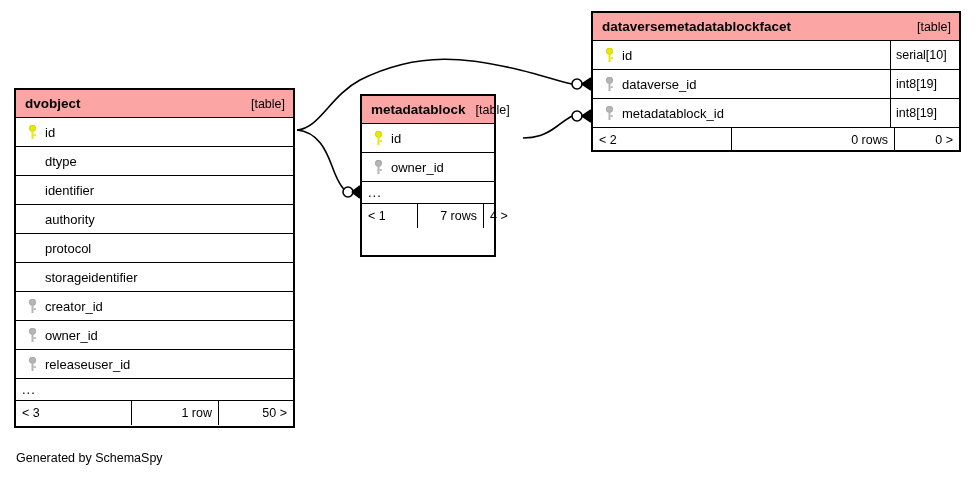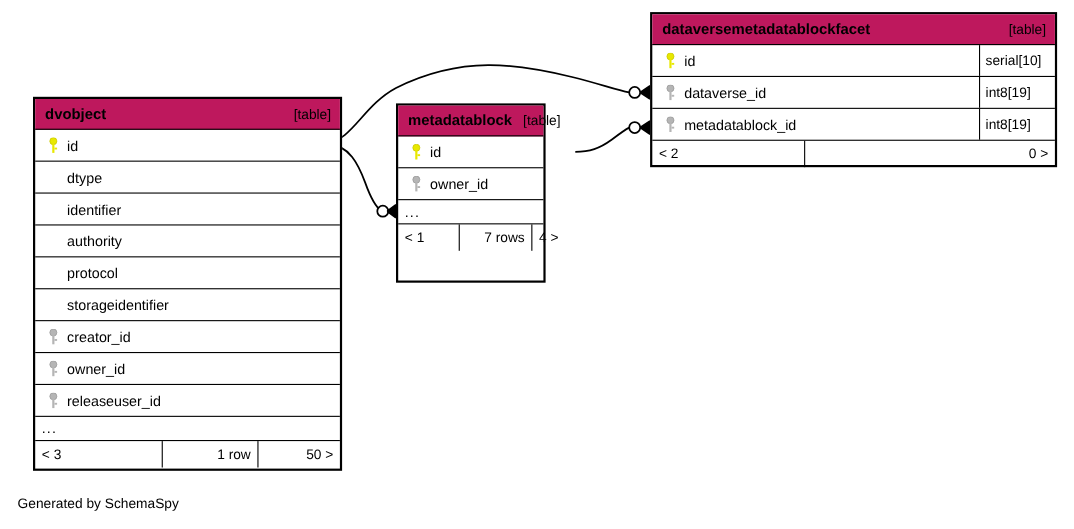--- a/index.html
+++ b/index.html
@@ -38,21 +38,21 @@
     position: absolute;
     z-index: 2;
     background: #ffffff;
     border: 2px solid #000000;
     box-sizing: border-box;
     font-size: 13px;
     color: #000000;
   }
 
   .table-header {
-    background: #be185d;
+    background: #fca5a5;
     border-bottom: 1px solid #000000;
     height: 28px;
     display: flex;
     align-items: center;
     padding: 0 8px 0 9px;
     box-sizing: border-box;
   }
   .table-title {
     font-weight: bold;
     font-size: 13.5px;
@@ -128,21 +128,21 @@
     align-items: center;
     box-sizing: border-box;
     padding: 0 6px;
     white-space: nowrap;
   }
   .fc-left  { justify-content: flex-start; }
   .fc-right { justify-content: flex-end; border-left: 1px solid #000000; }
 
   
   #table-dvobject {
-    left: 30px; top: 88px; width: 281px; height: 340px;
+    left: 14px; top: 88px; width: 281px; height: 340px;
   }
   #table-dvobject .fc-1 { flex: 0 0 115px; }
   #table-dvobject .fc-2 { flex: 0 0 87px; }
   #table-dvobject .fc-3 { flex: 1 1 auto; text-align: center; }
 
   #table-metadatablock {
     left: 360px; top: 94px; width: 136px; height: 163px;
   }
   #table-metadatablock .fc-1 { flex: 0 0 55px; }
   #table-metadatablock .fc-2 { flex: 0 0 66px; }
@@ -386,19 +386,20 @@
             <rect x="5.5" y="9.2" width="2.4" height="1.7" fill="#b5b5b5"></rect>
           </svg>
         </span>
         <span class="col-label">metadatablock_id</span>
       </div>
       <div class="col-type">int8[19]</div>
     </div>
 
     <div class="footer-row">
       <div class="footer-cell fc-left fc-1">&lt; 2</div>
+      <div class="footer-cell fc-right fc-2">0 rows</div>
       <div class="footer-cell fc-right fc-3">0 &gt;</div>
     </div>
   </div>
 
   <div class="footer-note">Generated by SchemaSpy</div>
 
 </div>
 
 </body></html>

